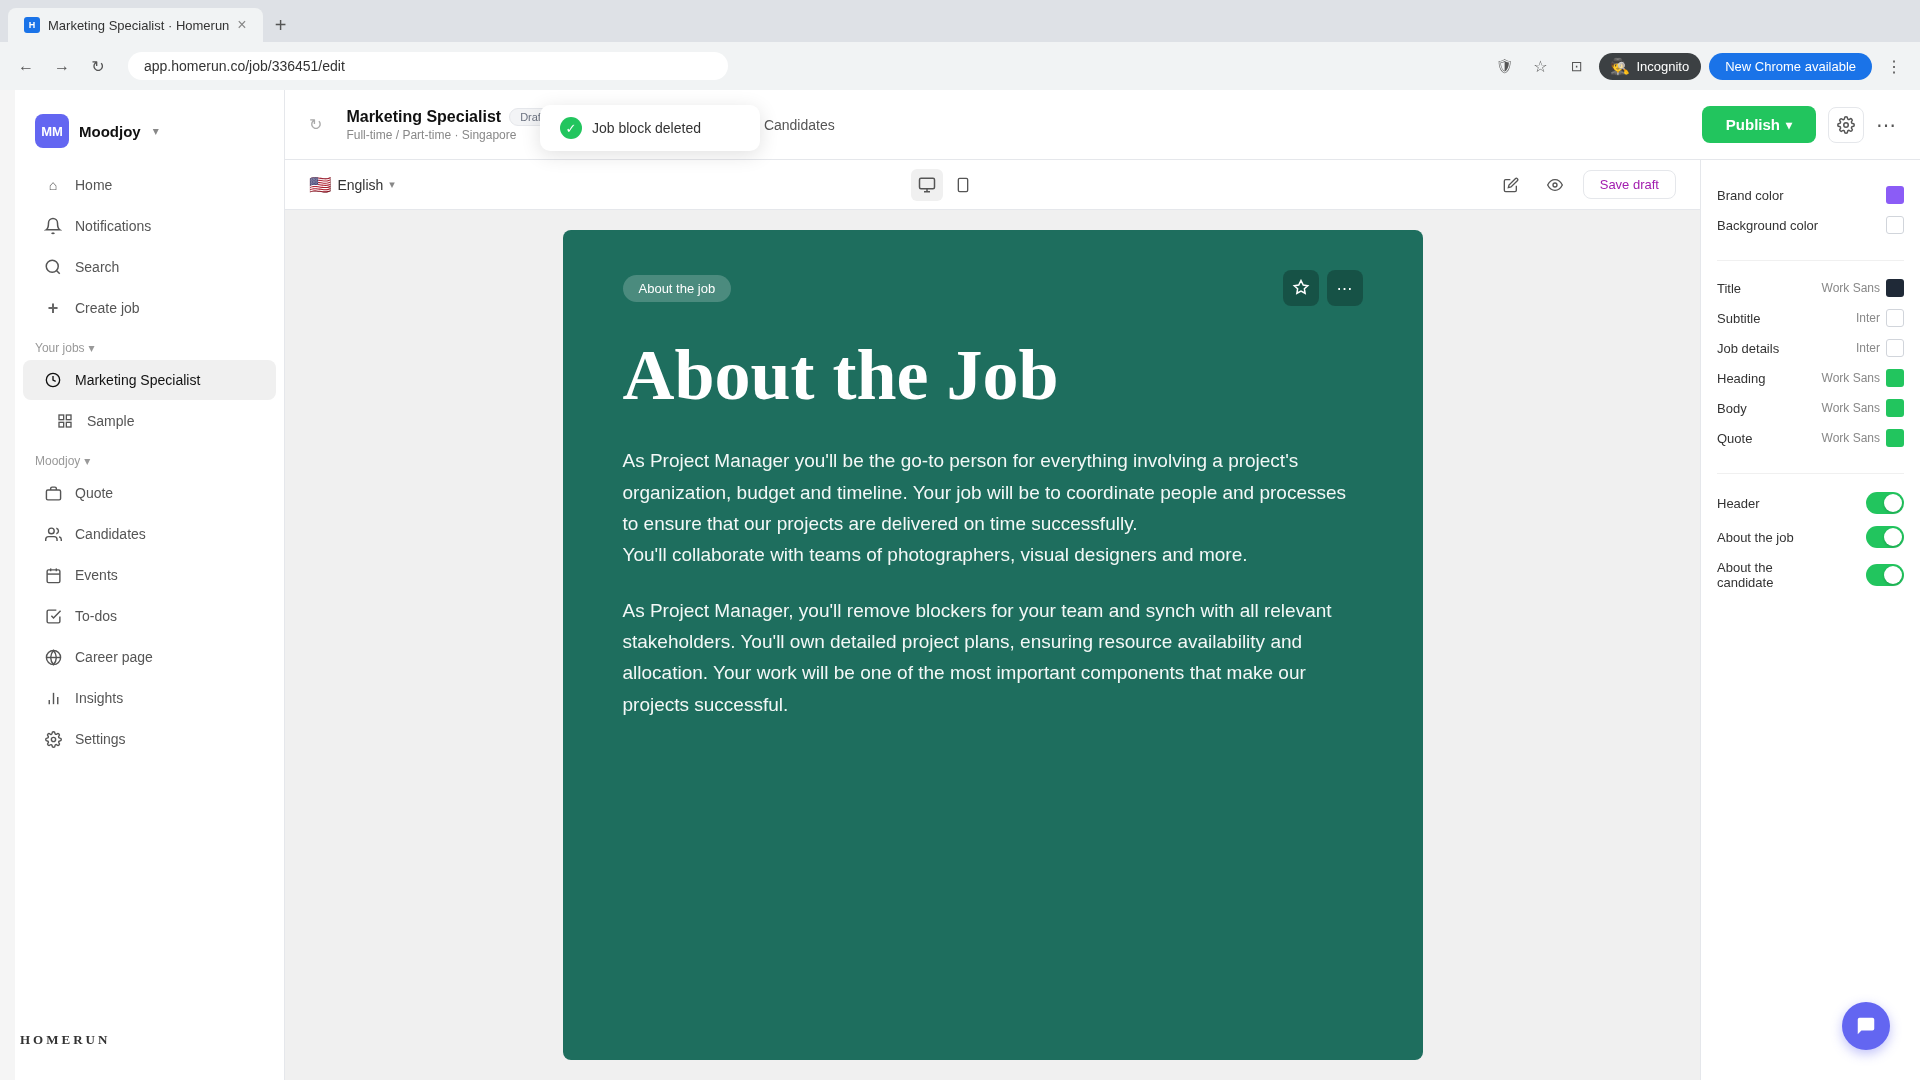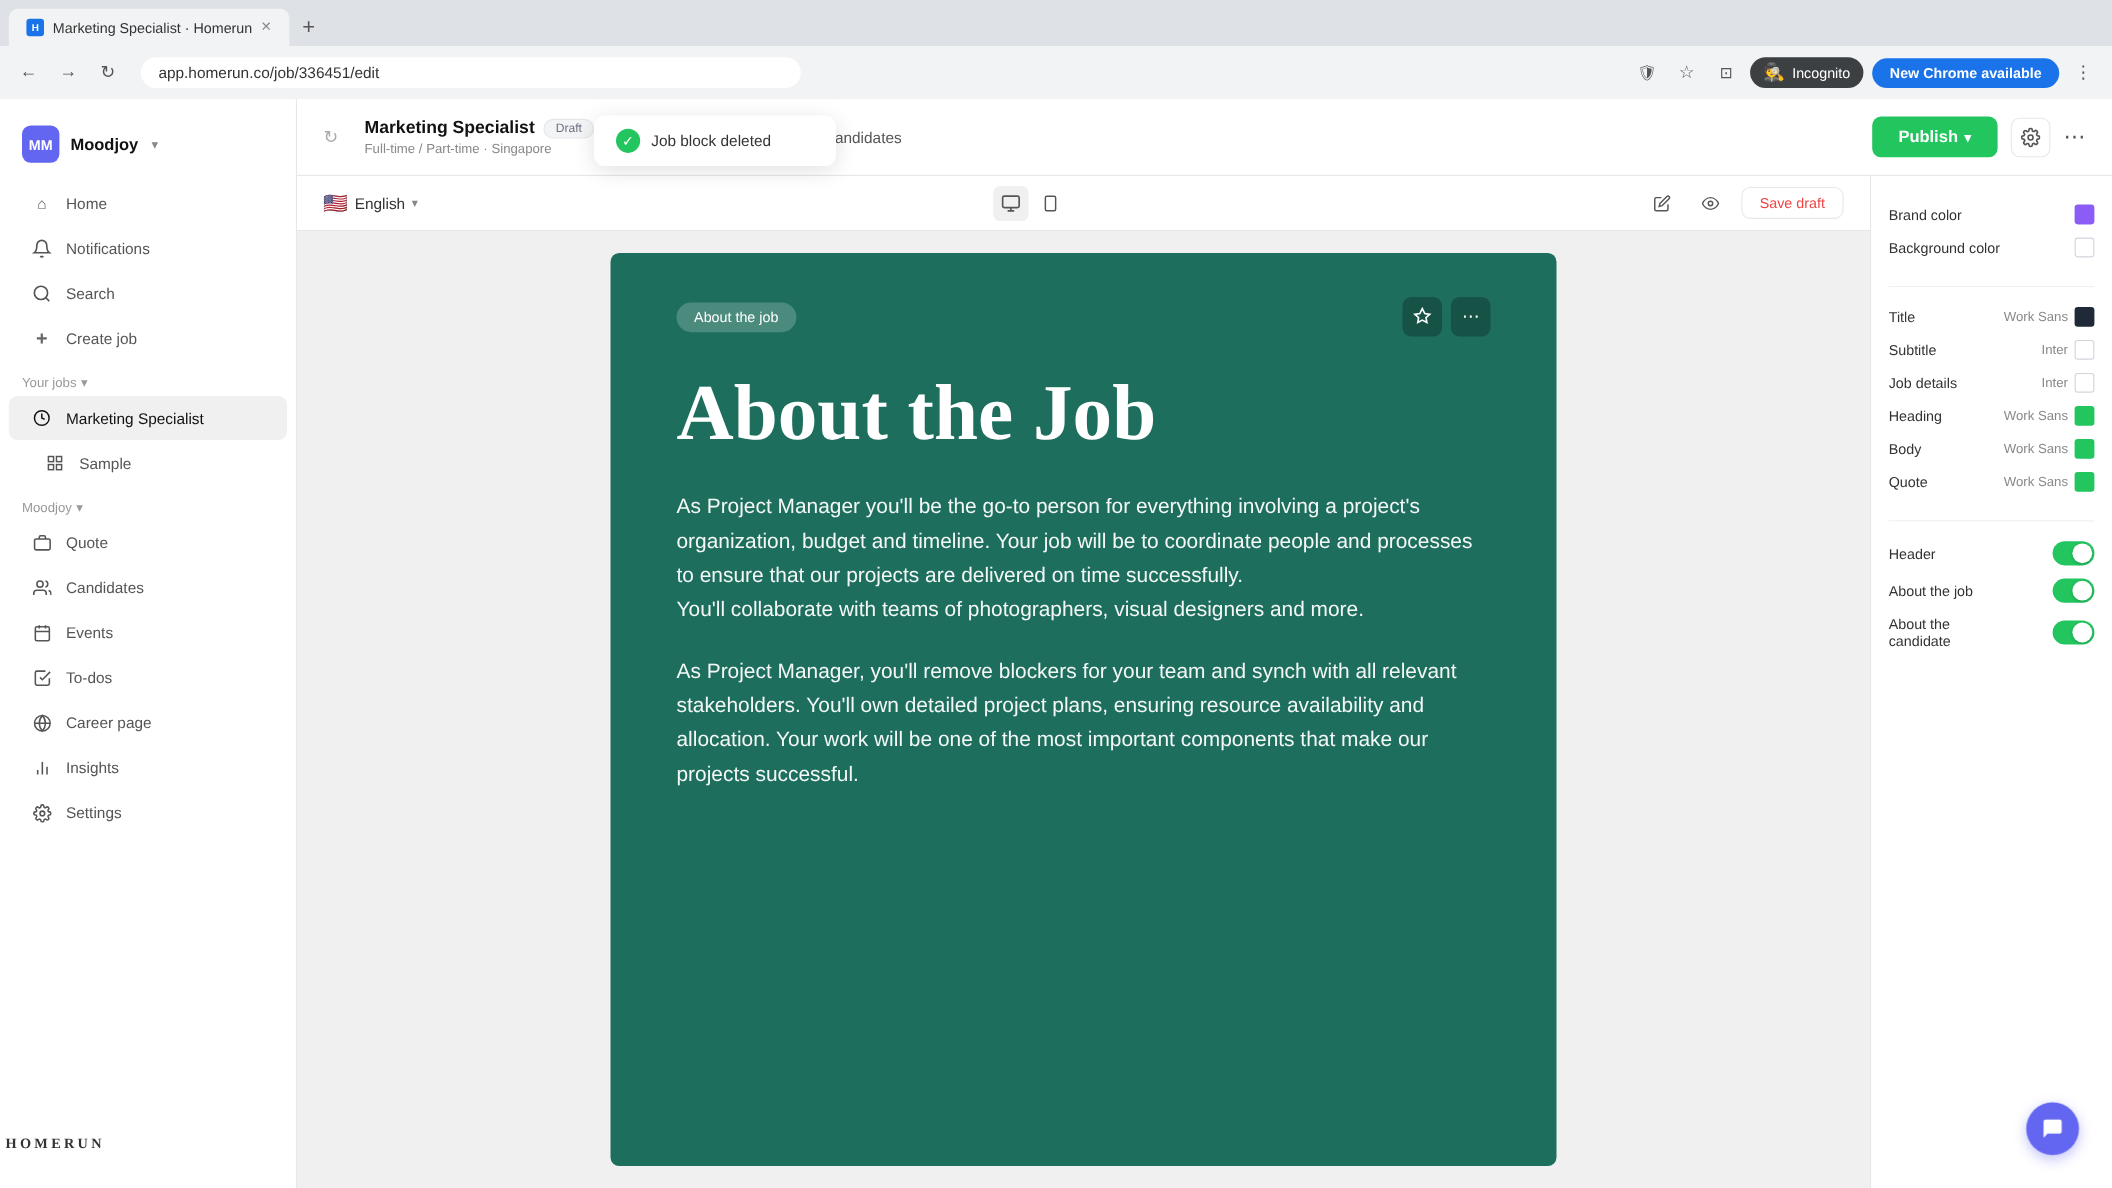--- a/index.html
+++ b/index.html
@@ -10,27 +10,27 @@
     .browser-tab-bar { display: flex; align-items: center; padding: 8px 8px 0; gap: 4px; height: 42px; background: #dee1e6; }
     .browser-tab { display: flex; align-items: center; gap: 8px; background: #f1f3f4; border-radius: 8px 8px 0 0; padding: 8px 16px; height: 34px; min-width: 200px; font-size: 13px; color: #333; }
     .browser-tab .favicon { width: 16px; height: 16px; background: #1a73e8; border-radius: 3px; display: flex; align-items: center; justify-content: center; color: white; font-size: 9px; font-weight: bold; }
     .browser-tab .tab-close { margin-left: auto; color: #888; cursor: pointer; font-size: 16px; }
     .new-tab-btn { width: 28px; height: 28px; border-radius: 50%; display: flex; align-items: center; justify-content: center; color: #555; font-size: 20px; cursor: pointer; }
     .browser-nav-bar { display: flex; align-items: center; padding: 6px 12px; gap: 8px; height: 48px; background: #f1f3f4; }
     .nav-btn { width: 28px; height: 28px; border-radius: 50%; display: flex; align-items: center; justify-content: center; color: #555; font-size: 16px; cursor: pointer; background: none; border: none; }
     .url-bar { flex: 1; background: white; border-radius: 20px; padding: 6px 16px; font-size: 14px; color: #333; border: none; display: flex; align-items: center; max-width: 600px; margin: 0 8px; }
     .nav-right { display: flex; align-items: center; gap: 8px; margin-left: auto; }
     .incognito-btn { display: flex; align-items: center; gap: 6px; background: #3c4043; color: white; border-radius: 16px; padding: 4px 12px; font-size: 13px; }
-    .new-chrome-btn { background: #1a73e8; color: white; border-radius: 16px; padding: 6px 16px; font-size: 13px; font-weight: 700; cursor: pointer; text-align: right; }
+    .new-chrome-btn { background: #1a73e8; color: white; border-radius: 16px; padding: 6px 16px; font-size: 13px; font-weight: 400; cursor: pointer; text-align: right; }
 
     
     .app { display: flex; height: calc(1080px - 90px); }
 
     
-    .sidebar { width: 270px; background: white; display: flex; flex-direction: column; border-right: 1px solid #e5e7eb; padding: 16px 0; flex-shrink: 0; }
+    .sidebar { width: 270px; background: white; display: flex; flex-direction: column; border-right: 1px solid #e5e7eb; padding: 16px 0; flex-shrink: 0; margin-left: 15px; }
     .sidebar-header { display: flex; align-items: center; gap: 10px; padding: 8px 20px 16px; }
     .avatar { width: 34px; height: 34px; background: #6366f1; border-radius: 8px; display: flex; align-items: center; justify-content: center; color: white; font-weight: 700; font-size: 13px; flex-shrink: 0; }
     .company-name { font-weight: 600; font-size: 15px; color: #111; }
     .chevron-icon { color: #888; font-size: 12px; margin-left: 2px; }
 
     .sidebar-nav { flex: 1; }
     .nav-item { display: flex; align-items: center; gap: 12px; padding: 10px 20px; color: #555; cursor: pointer; border-radius: 8px; margin: 1px 8px; font-size: 14px; }
     .nav-item.active { background: #f0f0f0; font-weight: 500; color: #111; }
     .nav-item .nav-icon { width: 20px; height: 20px; display: flex; align-items: center; justify-content: center; flex-shrink: 0; }
     .nav-section-label { font-size: 12px; color: #999; padding: 12px 20px 4px; font-weight: 500; display: flex; align-items: center; gap: 4px; }
@@ -65,21 +65,21 @@
     .editor-area { flex: 1; display: flex; overflow: hidden; }
     .editor-content { flex: 1; display: flex; flex-direction: column; overflow: hidden; }
     .editor-toolbar { background: white; border-bottom: 1px solid #e5e7eb; padding: 0 24px; height: 50px; display: flex; align-items: center; gap: 16px; flex-shrink: 0; }
     .language-selector { display: flex; align-items: center; gap: 6px; font-size: 14px; color: #333; cursor: pointer; }
     .flag-icon { font-size: 18px; }
     .view-toggle { display: flex; align-items: center; gap: 4px; margin-left: auto; }
     .view-btn { width: 32px; height: 32px; border-radius: 6px; display: flex; align-items: center; justify-content: center; cursor: pointer; color: #555; font-size: 18px; }
     .view-btn.active { background: #f0f0f0; }
     .toolbar-right { display: flex; align-items: center; gap: 12px; margin-left: 12px; }
     .edit-icon-btn { width: 32px; height: 32px; border-radius: 6px; display: flex; align-items: center; justify-content: center; cursor: pointer; color: #555; font-size: 18px; }
-    .save-draft-btn { background: none; border: 1px solid #e5e7eb; border-radius: 8px; padding: 6px 16px; font-size: 13px; color: #ef4444; cursor: pointer; font-weight: 500; }
+    .save-draft-btn { background: none; border: 1px solid #e5e7eb; border-radius: 8px; padding: 6px 16px; font-size: 13px; color: #a21caf; cursor: pointer; font-weight: 500; }
 
     
     .canvas-container { flex: 1; overflow-y: auto; background: #f0f0f0; padding: 20px; display: flex; justify-content: center; }
     .canvas { background: #1e6e5e; border-radius: 8px; width: 860px; min-height: 600px; padding: 40px 60px 60px; color: white; position: relative; }
     .canvas-top-bar { display: flex; align-items: center; justify-content: space-between; margin-bottom: 30px; }
     .about-job-tag { background: rgba(255,255,255,0.2); color: white; border-radius: 20px; padding: 6px 16px; font-size: 13px; font-weight: 500; cursor: pointer; }
     .canvas-actions { display: flex; align-items: center; gap: 8px; }
     .canvas-btn { background: rgba(0,0,0,0.25); border-radius: 8px; width: 36px; height: 36px; display: flex; align-items: center; justify-content: center; cursor: pointer; color: white; font-size: 16px; }
     .canvas-title { font-size: 72px; font-weight: 700; line-height: 1.1; margin-bottom: 30px; font-family: Georgia, serif; }
     .canvas-body { font-size: 19px; line-height: 1.65; color: rgba(255,255,255,0.95); }

